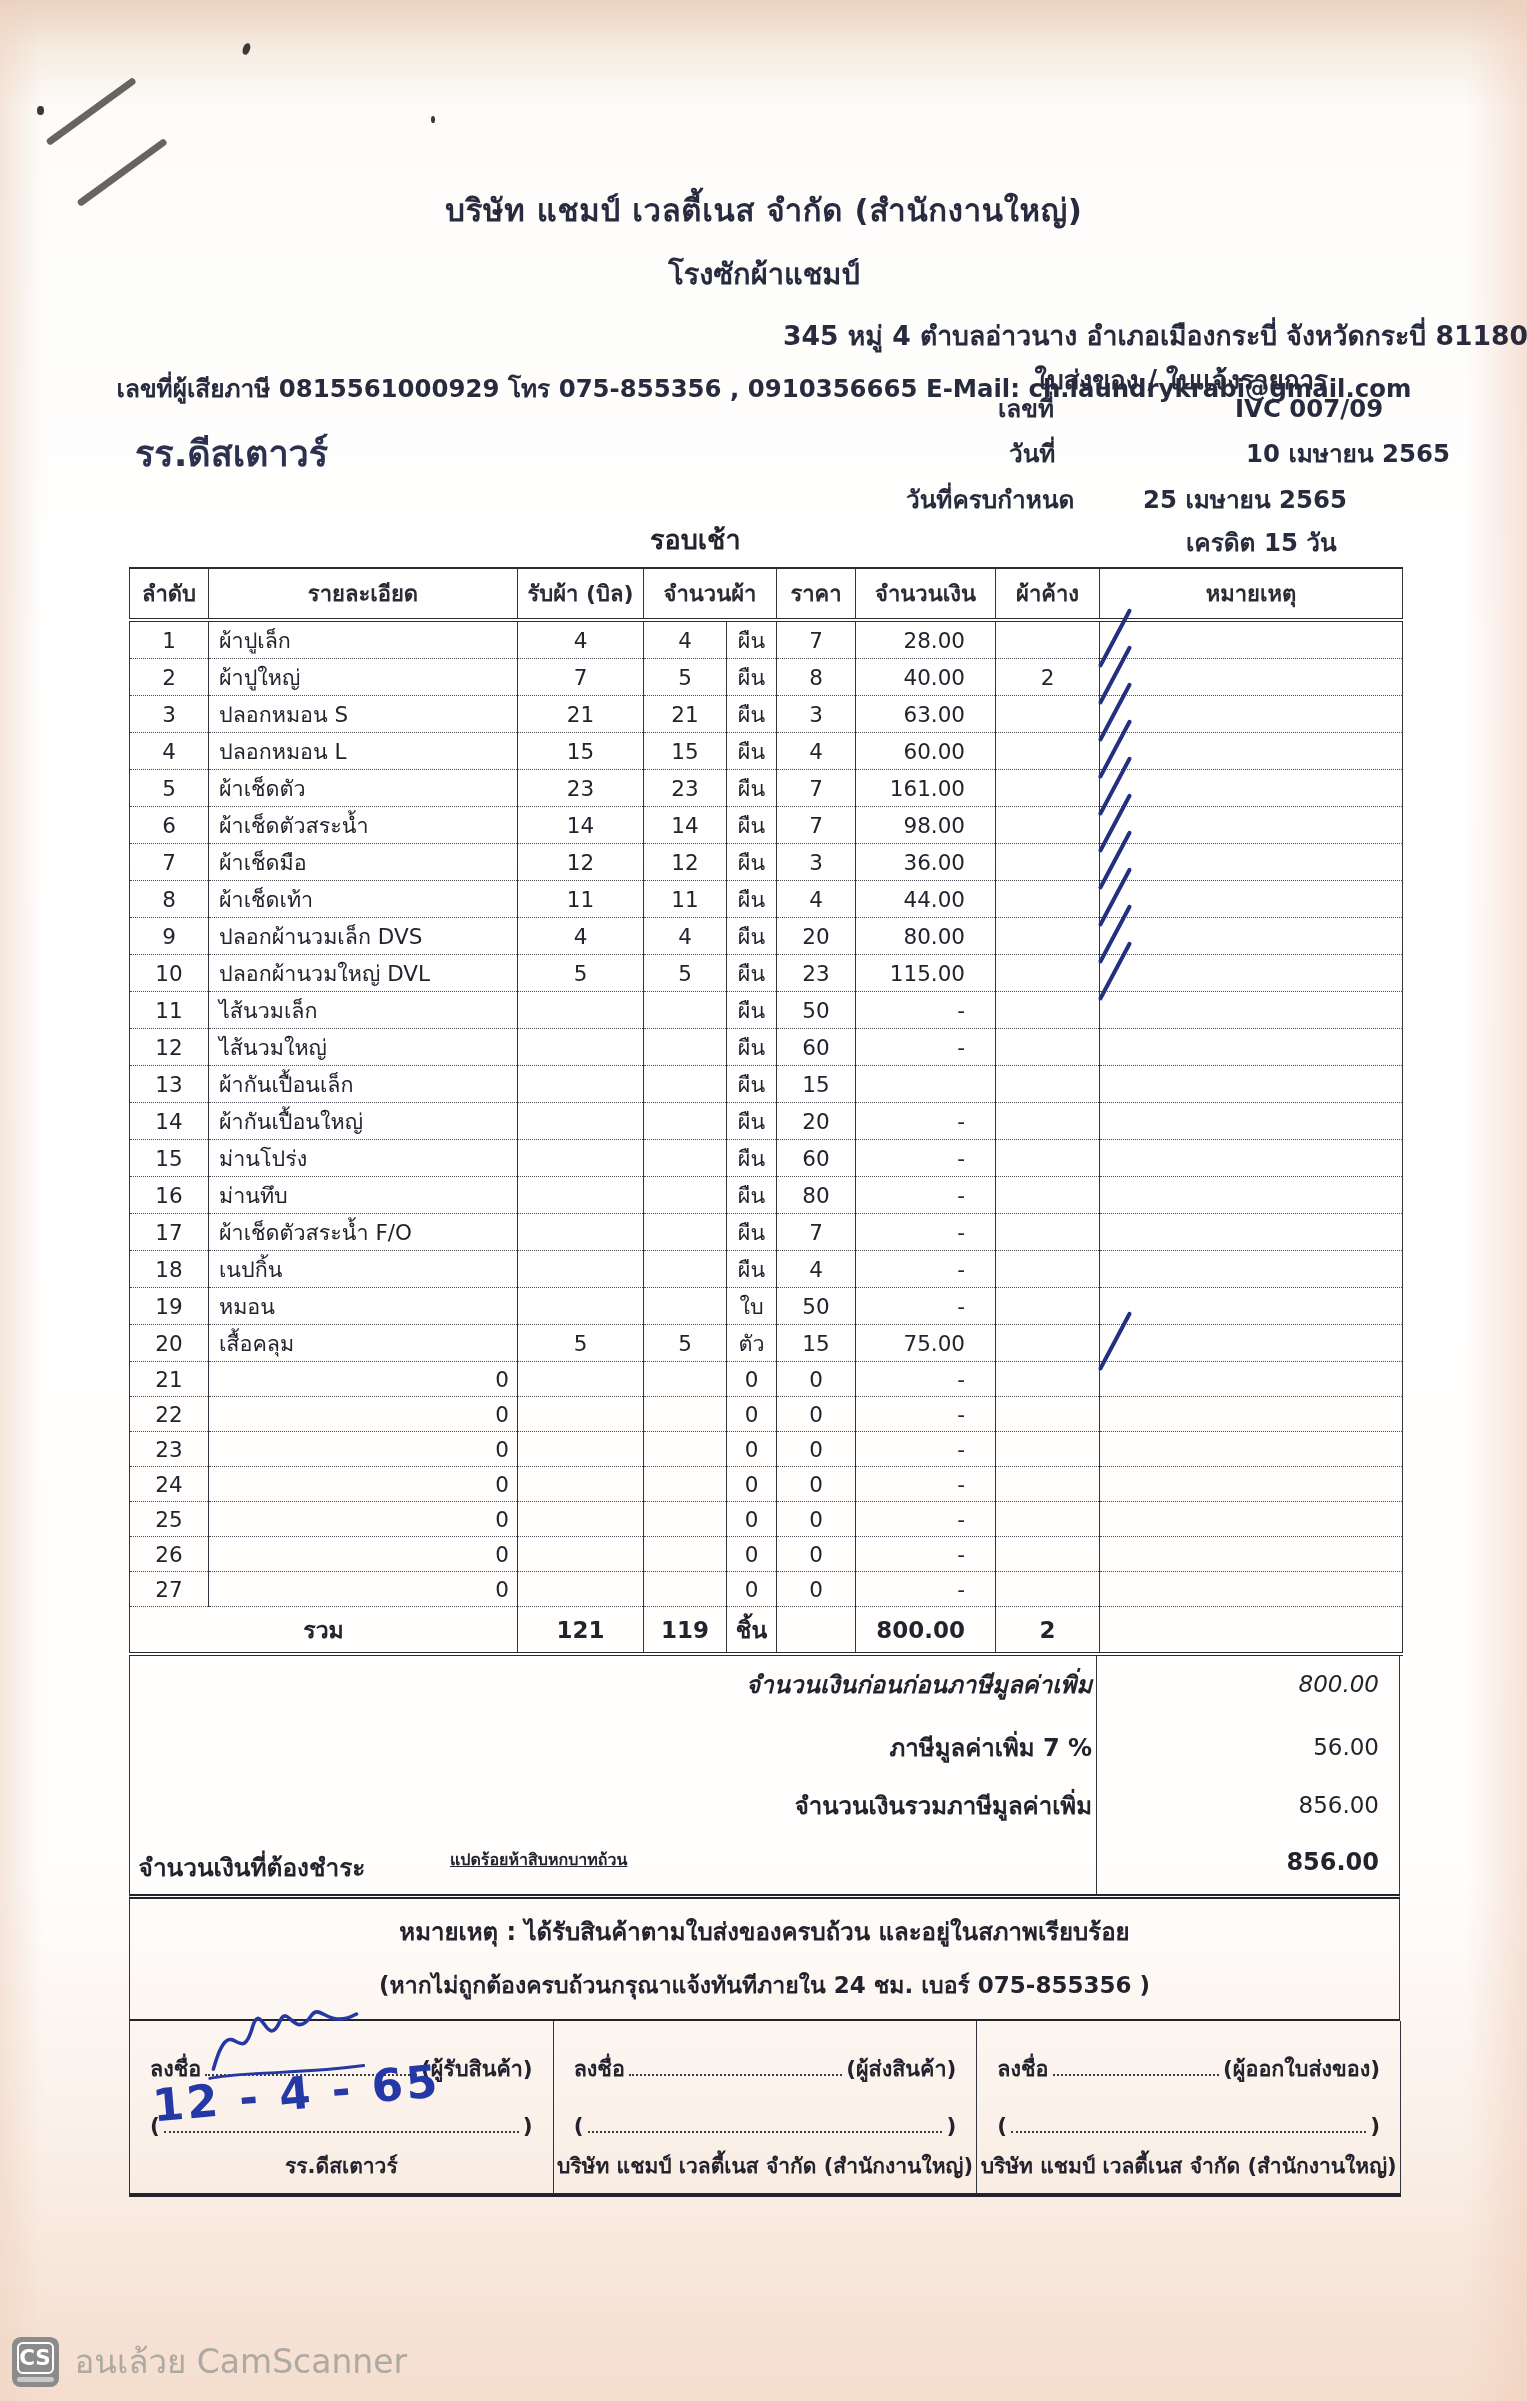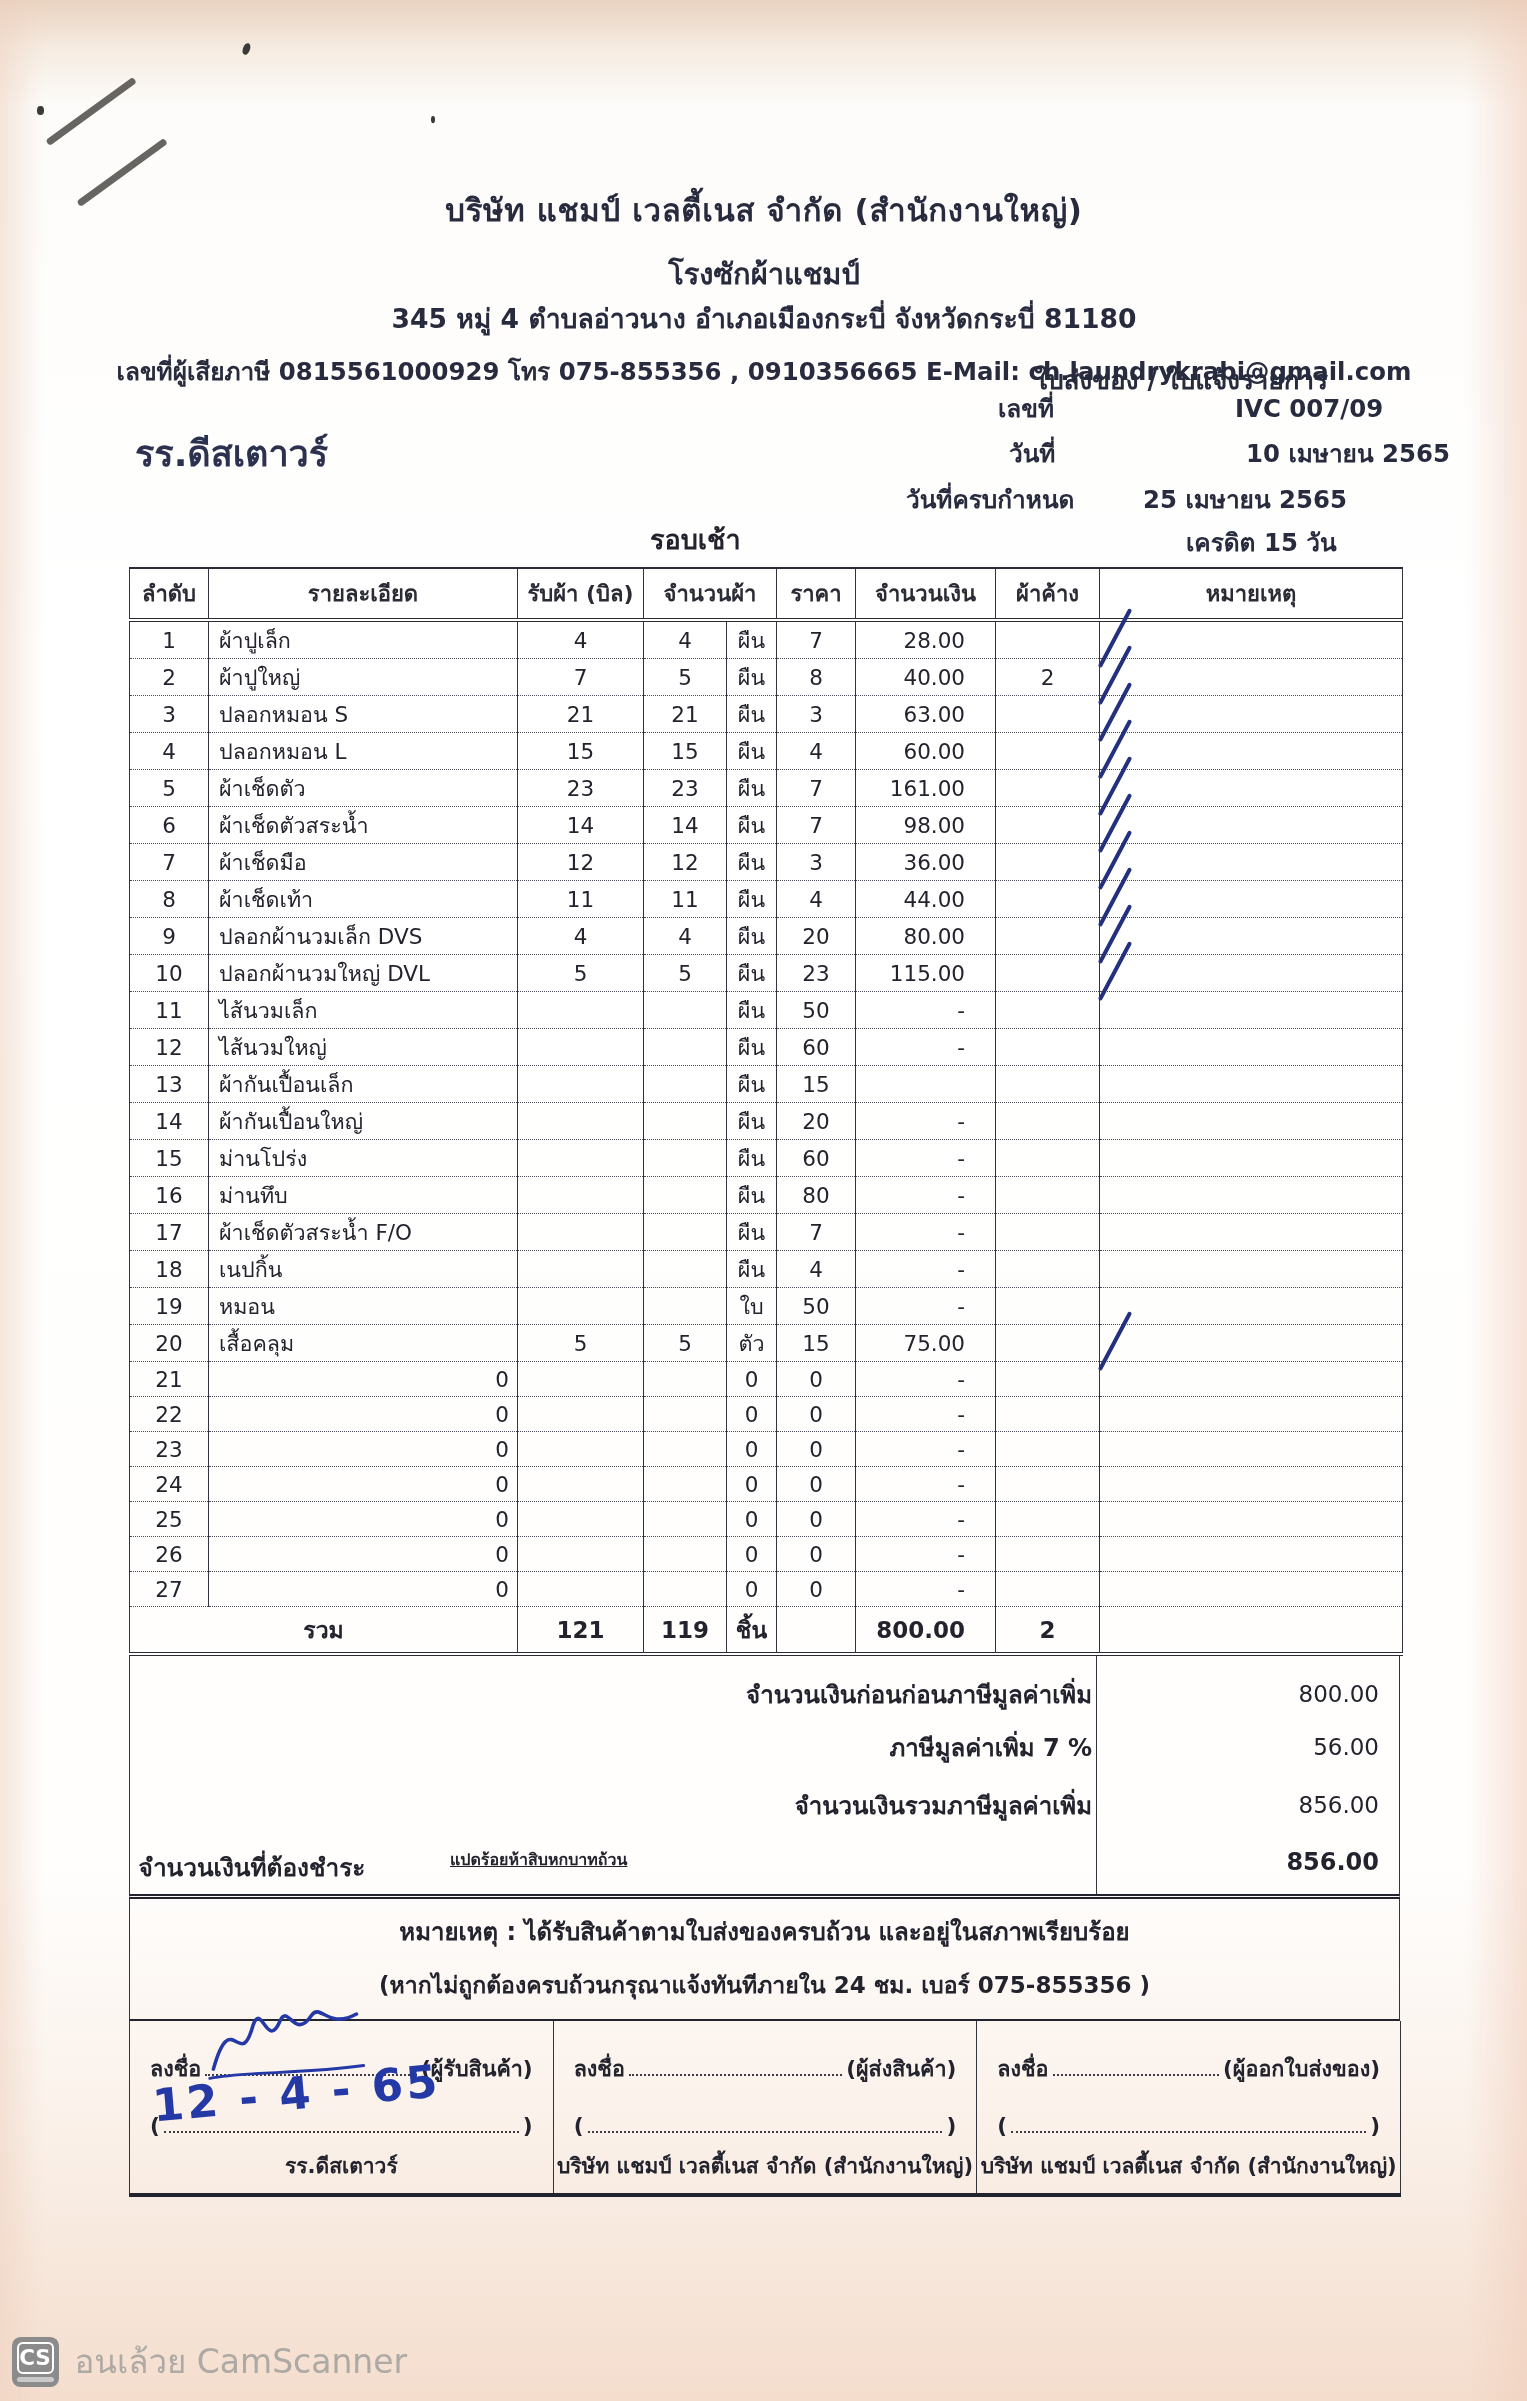--- a/index.html
+++ b/index.html
@@ -14,21 +14,21 @@
   .doc{position:absolute;left:0;top:0;width:1528px;height:2401px;}
 
   
   .scribble{position:absolute;background:#4c4a47;border-radius:4.3px;opacity:.85;}
   .dot{position:absolute;background:#3a3a38;border-radius:50%;}
 
   
   .hdr{position:absolute;left:0;top:185px;width:1528px;text-align:center;color:#272b3d;}
   .hdr .l1{font-size:31px;font-weight:bold;letter-spacing:0.7px;}
   .hdr .l2{font-size:29px;font-weight:bold;margin-top:16px;}
-  .hdr .l3{font-size:26.6px;font-weight:bold;}
+  .hdr .l3{font-size:26.6px;font-weight:bold;margin-top:17px;text-align:right;}
   .hdr .l4{font-size:24.4px;font-weight:bold;margin-top:11.5px;}
   .doctype{position:absolute;right:200px;top:359px;font-size:26px;font-weight:bold;color:#272b3d;margin-left:21px;}
 
   .customer{position:absolute;left:135px;top:425px;font-size:36px;font-weight:bold;color:#2c3150;}
   .inforow{position:absolute;display:flex;align-items:baseline;color:#272b3d;}
   .inforow .lab{width:237px;text-align:left;font-size:24.4px;font-weight:bold;}
   .inforow .val{font-size:24.4px;font-weight:bold;padding-left:29px;white-space:nowrap;}
   .round{position:absolute;left:650px;top:518px;font-size:27px;font-weight:bold;color:#23232e;}
 
   
@@ -495,21 +495,21 @@
           <td></td>
           <td class="c-amount">800.00</td>
           <td style="text-align:center;">2</td>
           <td></td>
         </tr>
       </tfoot>
     </table>
 
     <div class="summary">
       <div class="sumdiv"></div>
-      <div class="sumline" style="top:10px;">
+      <div class="sumline" style="top:0;font-style:italic;">
         <span class="slab">จำนวนเงินก่อนก่อนภาษีมูลค่าเพิ่ม</span>
         <span class="sval">800.00</span>
       </div>
       <div class="sumline" style="top:63px;">
         <span class="slab">ภาษีมูลค่าเพิ่ม 7 %</span>
         <span class="sval">56.00</span>
       </div>
       <div class="sumline" style="top:121px;">
         <span class="slab">จำนวนเงินรวมภาษีมูลค่าเพิ่ม</span>
         <span class="sval">856.00</span>

